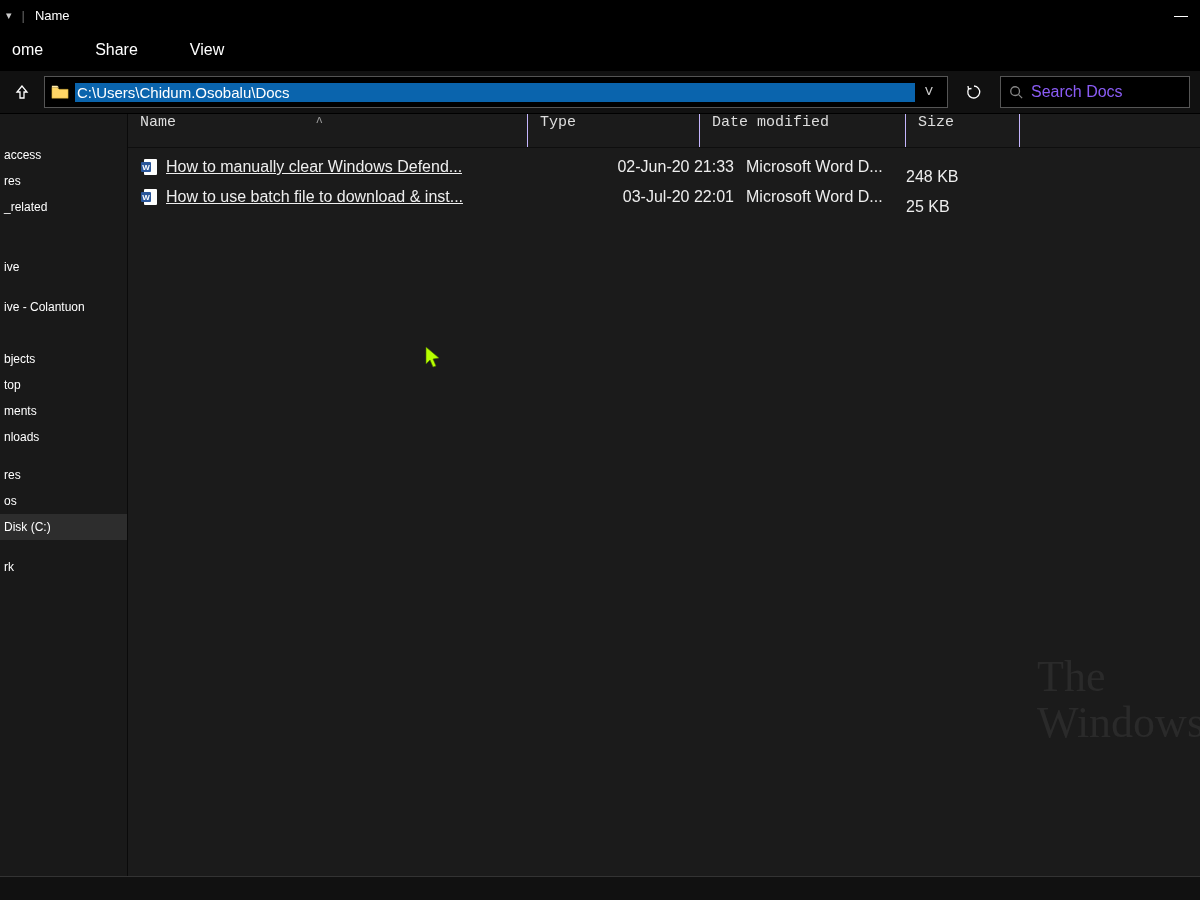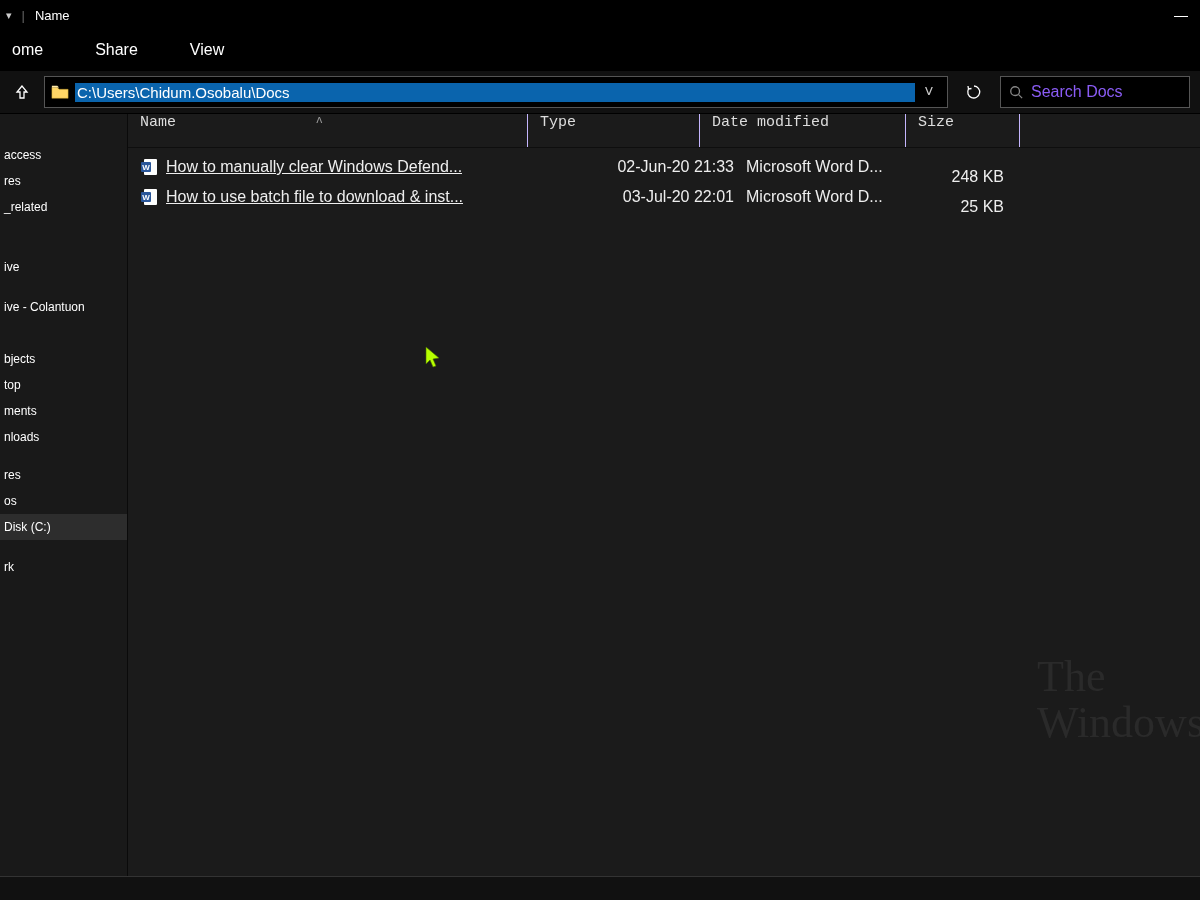--- a/index.html
+++ b/index.html
@@ -37,21 +37,21 @@
   .col-date { width: 206px; }
   .col-type { width: 172px; }
   .col-size { width: 114px; justify-content: flex-start; }
 
   .rows { padding-top: 4px; }
   .row { display: flex; height: 30px; align-items: center; font-size: 16px; color: #eee; }
   .row .cell-name { width: 400px; display: flex; align-items: center; padding-left: 12px; gap: 8px; white-space: nowrap; overflow: hidden; }
   .row .cell-name span { overflow: hidden; text-overflow: ellipsis; text-decoration: underline; }
   .row .cell-date { width: 206px; padding-left: 12px; text-align: right; }
   .row .cell-type { width: 172px; padding-left: 12px; overflow: hidden; text-overflow: ellipsis; white-space: nowrap; }
-  .row .cell-size { width: 114px; text-align: right; padding-right: 16px; margin-top: 20px; }
+  .row .cell-size { width: 114px; padding-right: 16px; margin-top: 20px; }
 
   .word-icon { width: 18px; height: 18px; flex-shrink: 0; }
 
   .cursor { position: absolute; left: 296px; top: 232px; pointer-events: none; }
 
   .watermark { position: absolute; right: -4px; bottom: 130px; color: #2a2a2a; font-family: Georgia, serif; font-size: 44px; line-height: 1.05; text-align: left; }
 
   .statusbar { height: 24px; background: #111; border-top: 1px solid #333; }
 </style>
 </head>

